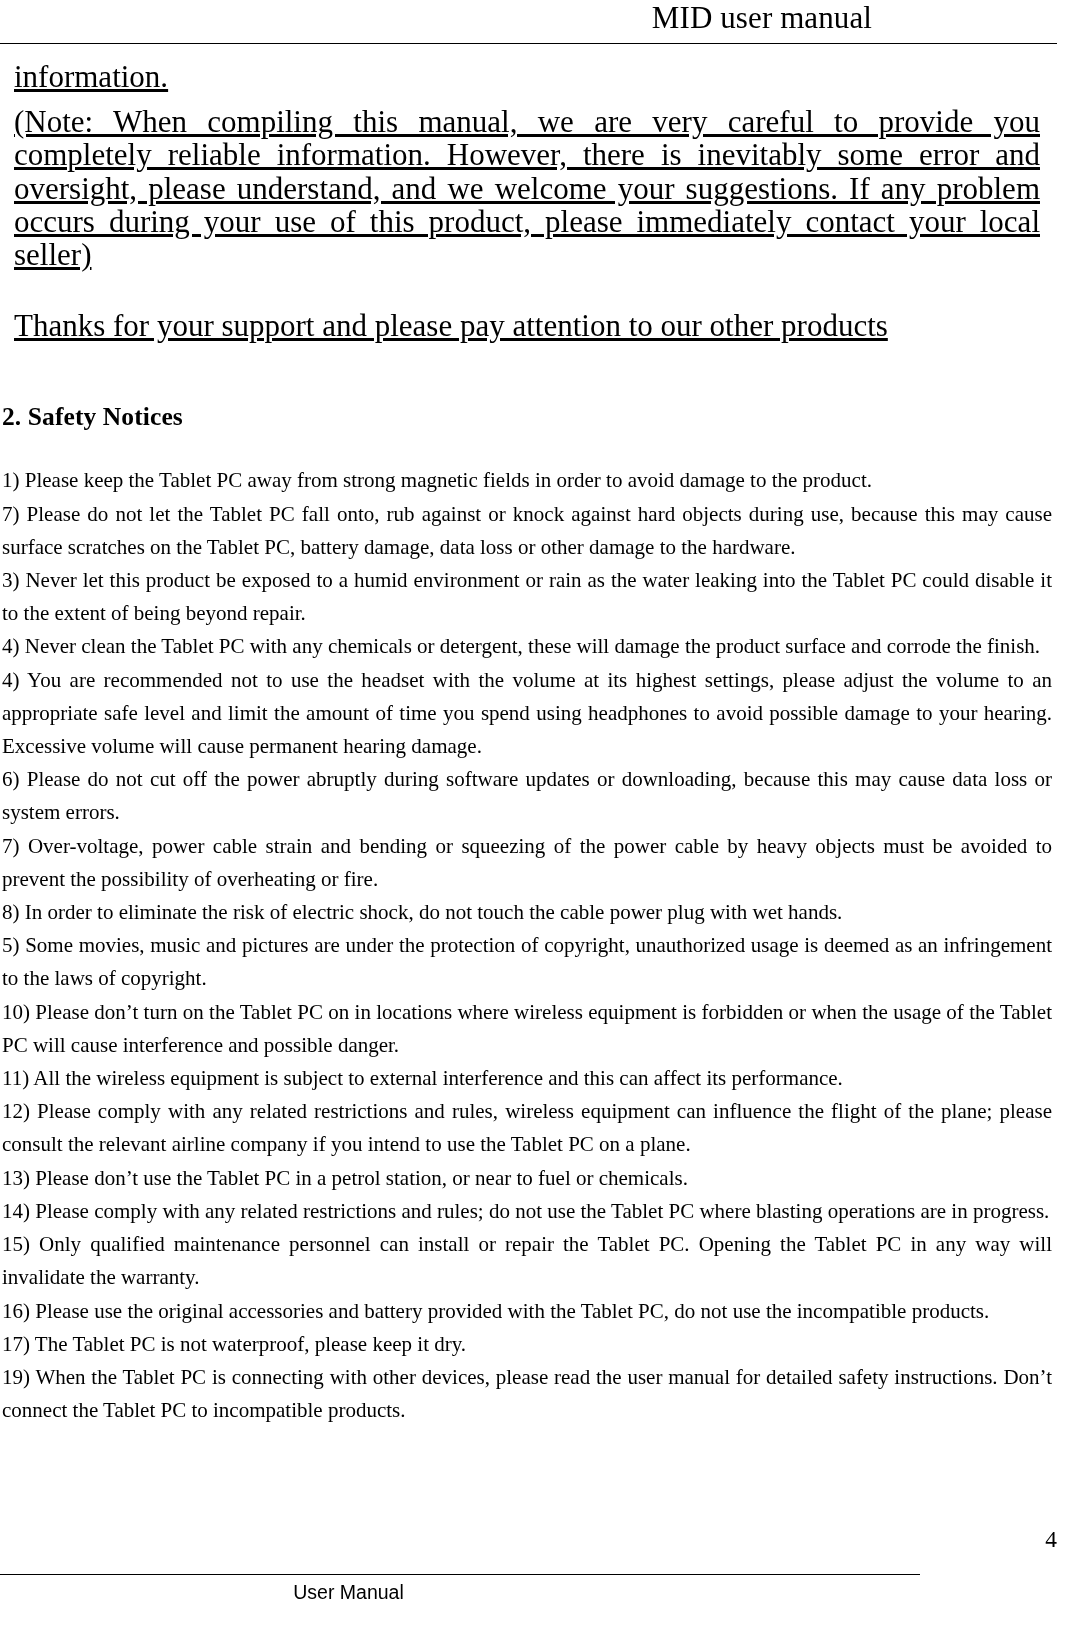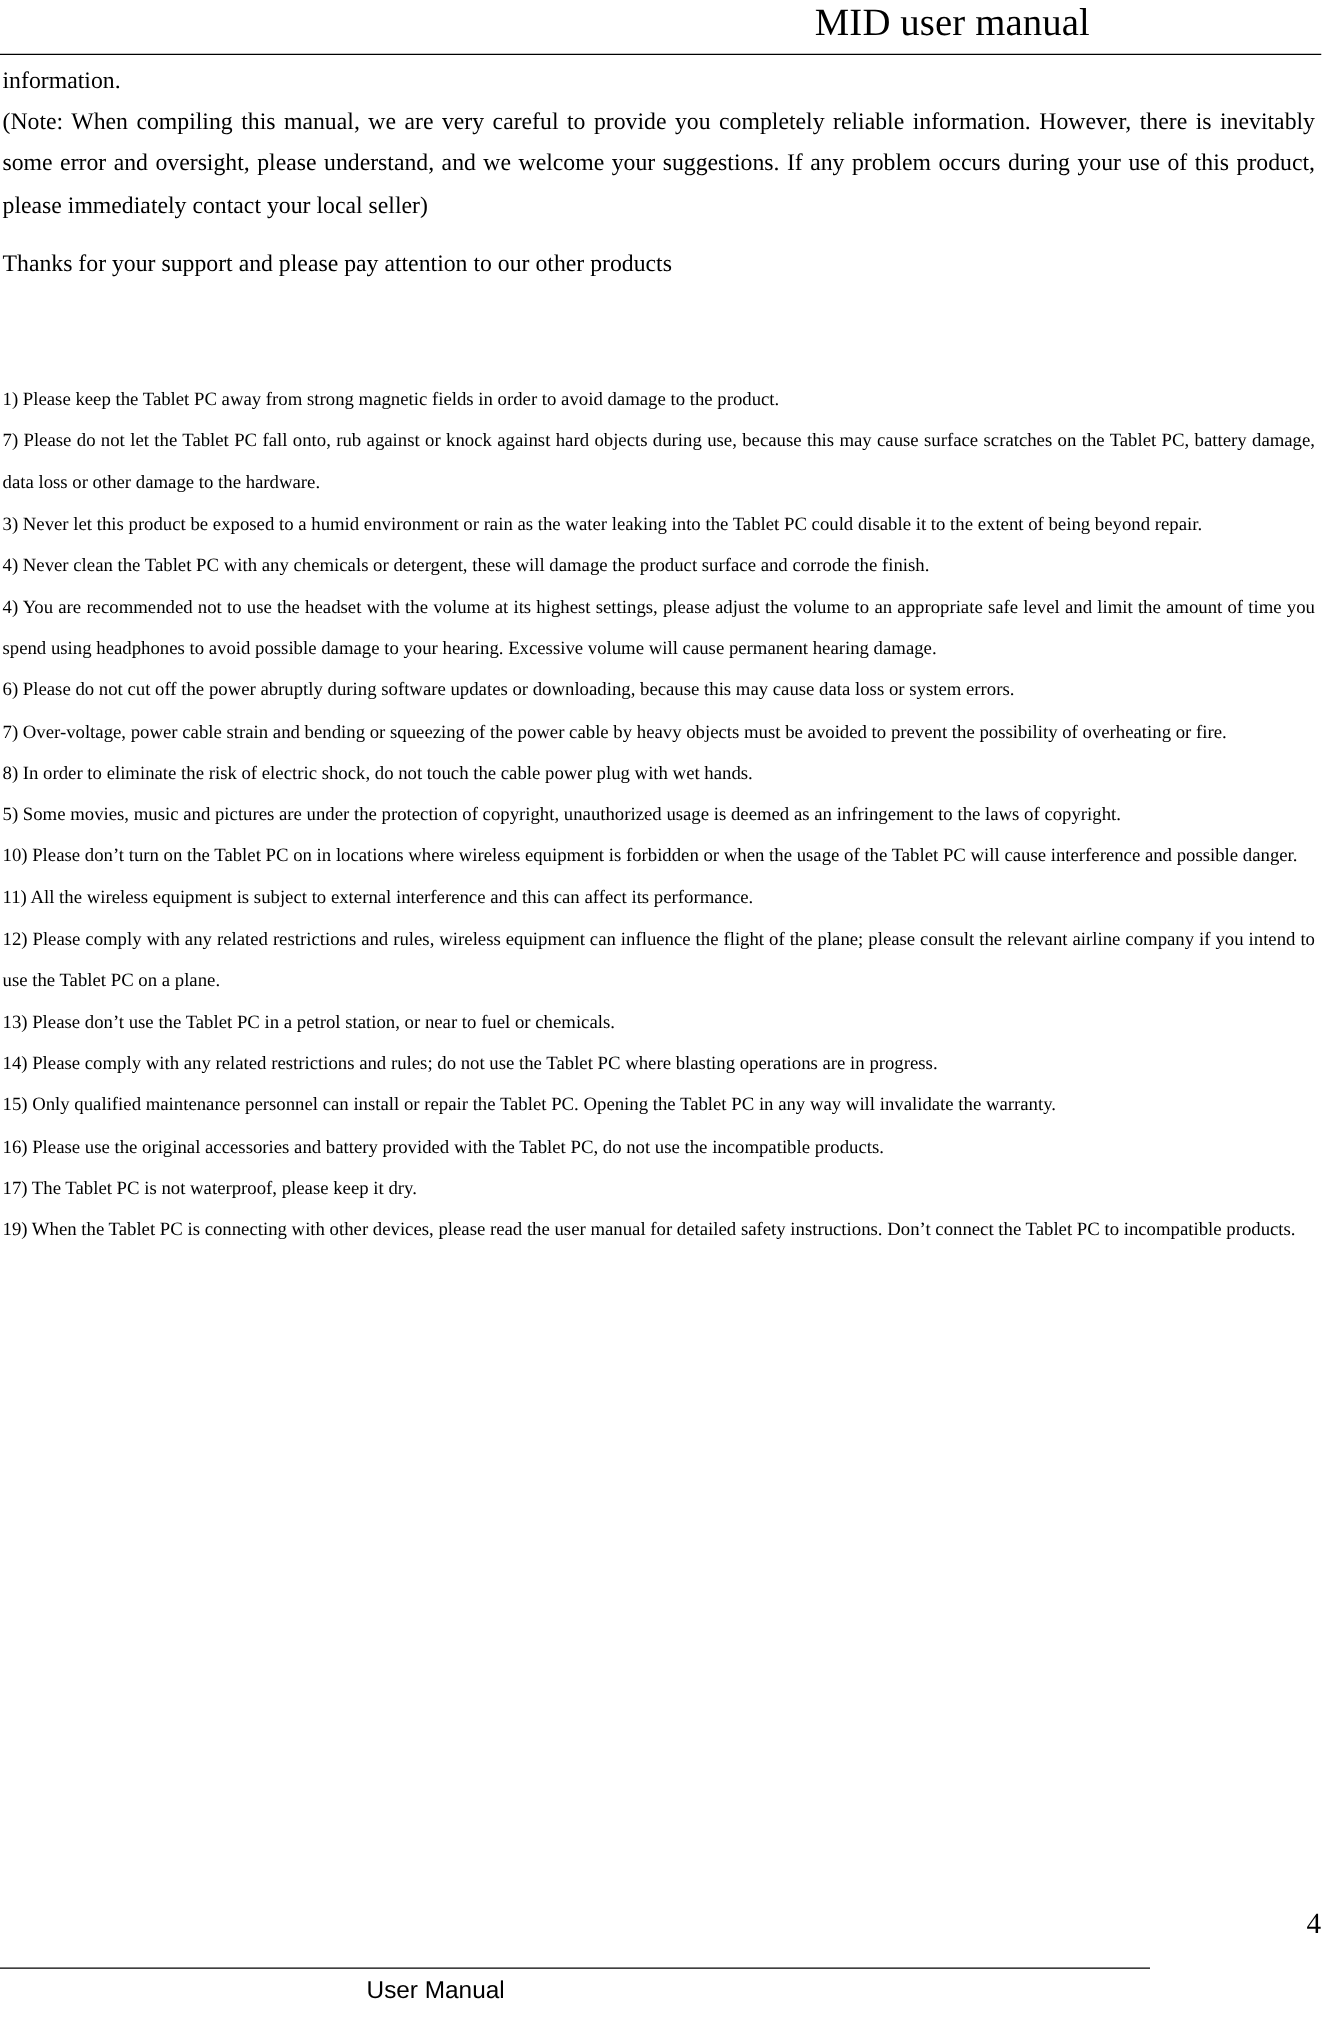--- a/index.html
+++ b/index.html
@@ -52,27 +52,28 @@
   
   .content {
     position: absolute;
     top: 48px;
     left: 2px;
     width: 1050px;
   }
 
   p.body-line,
   p.para {
-    margin: 0;
-    font-size: 19px;
+    margin: 12px;
+    font-size: 31px;
     line-height: 33.2px;
     text-align: justify;
     text-justify: inter-word;
     -webkit-hyphens: none;
     hyphens: none;
+    text-decoration: underline;
   }
   
   p.para { text-align-last: left; }
   
   p.para.full { text-align-last: left; }
 
   .nowrap-left { text-align: left; }
 
   .gap-sm { height: 14px; }
   .gap-md { height: 30px; }
@@ -88,21 +89,21 @@
   }
 
   ol.notices {
     margin: 0;
     padding: 0;
     list-style: none;
   }
   ol.notices li {
     margin: 0;
     padding: 0;
-    font-size: 15px;
+    font-size: 21px;
     line-height: 33.2px;
     text-align: justify;
     text-justify: inter-word;
     text-align-last: left;
   }
 
   
   .page-footer {
     position: absolute;
     left: 0;
@@ -154,20 +155,21 @@
     <p class="body-line nowrap-left">information.</p>
 
     <p class="para full">(Note: When compiling this manual, we are very careful to provide you completely reliable information. However, there is inevitably some error and oversight, please understand, and we welcome your suggestions. If any problem occurs during your use of this product, please immediately contact your local seller)</p>
 
     <div class="gap-sm"></div>
 
     <p class="para nowrap-left">Thanks for your support and please pay attention to our other products</p>
 
     <div class="gap-lg"></div>
 
+    <h2 class="section-title">2. Safety Notices</h2>
 
     <div class="gap-md"></div>
 
     <ol class="notices">
       <li>1) Please keep the Tablet PC away from strong magnetic fields in order to avoid damage to the product.</li>
       <li>7) Please do not let the Tablet PC fall onto, rub against or knock against hard objects during use, because this may cause surface scratches on the Tablet PC, battery damage, data loss or other damage to the hardware.</li>
       <li>3) Never let this product be exposed to a humid environment or rain as the water leaking into the Tablet PC could disable it to the extent of being beyond repair.</li>
       <li>4) Never clean the Tablet PC with any chemicals or detergent, these will damage the product surface and corrode the finish.</li>
       <li>4) You are recommended not to use the headset with the volume at its highest settings, please adjust the volume to an appropriate safe level and limit the amount of time you spend using headphones to avoid possible damage to your hearing. Excessive volume will cause permanent hearing damage.</li>
       <li>6) Please do not cut off the power abruptly during software updates or downloading, because this may cause data loss or system errors.</li>

